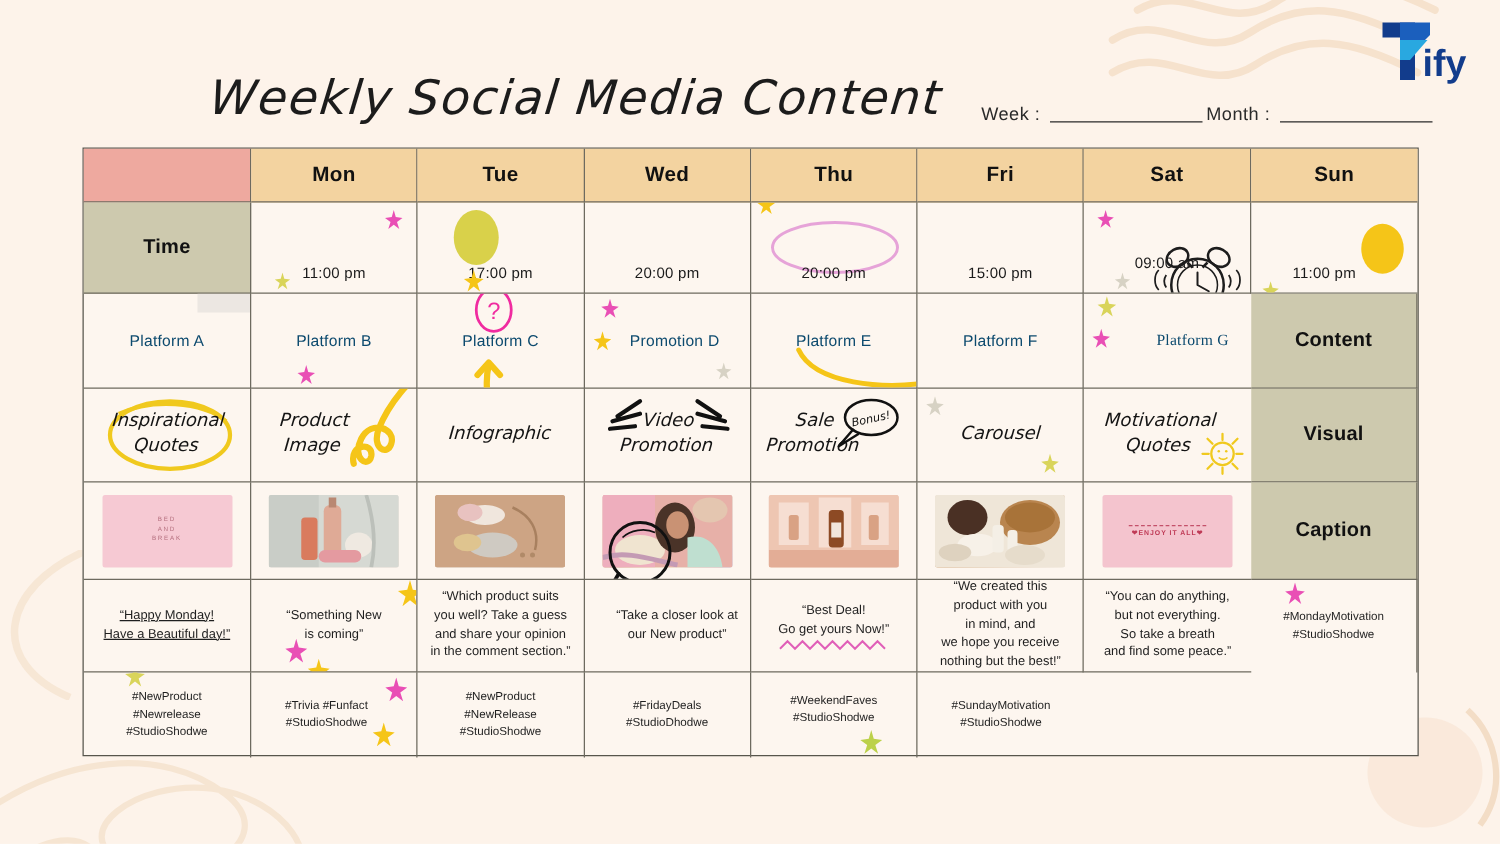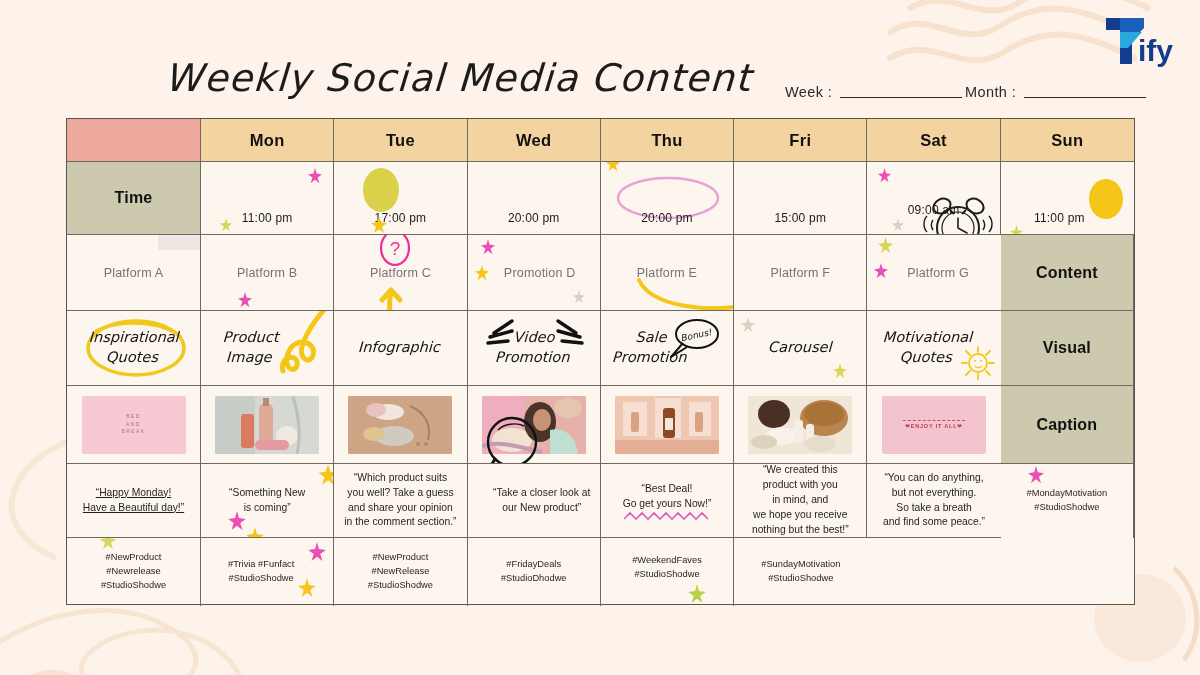--- a/index.html
+++ b/index.html
@@ -58,21 +58,21 @@
     background:#f3d3a0;
     font-weight:bold;font-size:16.5px;color:#111;letter-spacing:.3px;
     font-family:"Liberation Sans", sans-serif;
   }
   .rowlabel{
     background:#cdc9ae;
     font-weight:bold;font-size:16px;color:#111;letter-spacing:.2px;
   }
 
   .time-txt{font-size:12px;color:#1a1a1a;letter-spacing:.2px;margin-top:40px;}
-  .plat-txt{font-size:12.5px;color:#737373;letter-spacing:.2px;}
+  .plat-txt{font-size:12.5px;color:#0c4a6e;letter-spacing:.2px;}
   .content-txt{
     font-family:"DejaVu Sans", sans-serif;
     font-style:italic;font-size:14.5px;line-height:1.35;color:#141414;
     transform:skewX(-5deg);
   }
   .cap-txt{font-size:10.3px;line-height:1.45;color:#1f1f1f;}
   .tag-txt{font-size:9.3px;line-height:1.5;color:#1f1f1f;}
 
   .thumb{width:104px;height:58px;border-radius:2px;position:relative;overflow:hidden;}
 
@@ -262,21 +262,21 @@
       <span class="plat-txt">Platform E</span>
       <svg class="doodle" style="left:34px;bottom:-6px;width:180px;" width="180" height="40" viewBox="0 0 180 40">
         <path d="M4 4 C16 30, 70 38, 120 28 C146 22, 160 14, 168 6" stroke="#f5c518" stroke-width="4" fill="none" stroke-linecap="round"></path>
         <path d="M154 4 L170 4 L168 18" stroke="#f5c518" stroke-width="4" fill="none" stroke-linecap="round" stroke-linejoin="round"></path>
       </svg>
     </div>
     <div class="cell">
       <span class="plat-txt">Platform F</span>
     </div>
     <div class="cell last-col">
-      <span class="plat-txt" style="position:relative;left:4px;">Platform G</span>
+      <span class="plat-txt" style="position:relative;left:20px;font-family:Liberation Serif, serif;">Platform G</span>
       <svg class="star" style="left:10px;top:2px;" width="17" height="17" viewBox="0 0 16 16">
         <path d="M8 0 L9.6 5.6 L15 6.4 L10.6 9.6 L12.4 15.2 L8 11.8 L3.6 15.2 L5.4 9.6 L1 6.4 L6.4 5.6 Z" fill="#d9d45a"></path>
       </svg>
       <svg class="star" style="left:6px;top:28px;" width="16" height="16" viewBox="0 0 16 16">
         <path d="M8 0 L9.6 5.6 L15 6.4 L10.6 9.6 L12.4 15.2 L8 11.8 L3.6 15.2 L5.4 9.6 L1 6.4 L6.4 5.6 Z" fill="#e94fb5"></path>
       </svg>
     </div>
 
     <div class="cell rowlabel">Content</div>
     <div class="cell">

